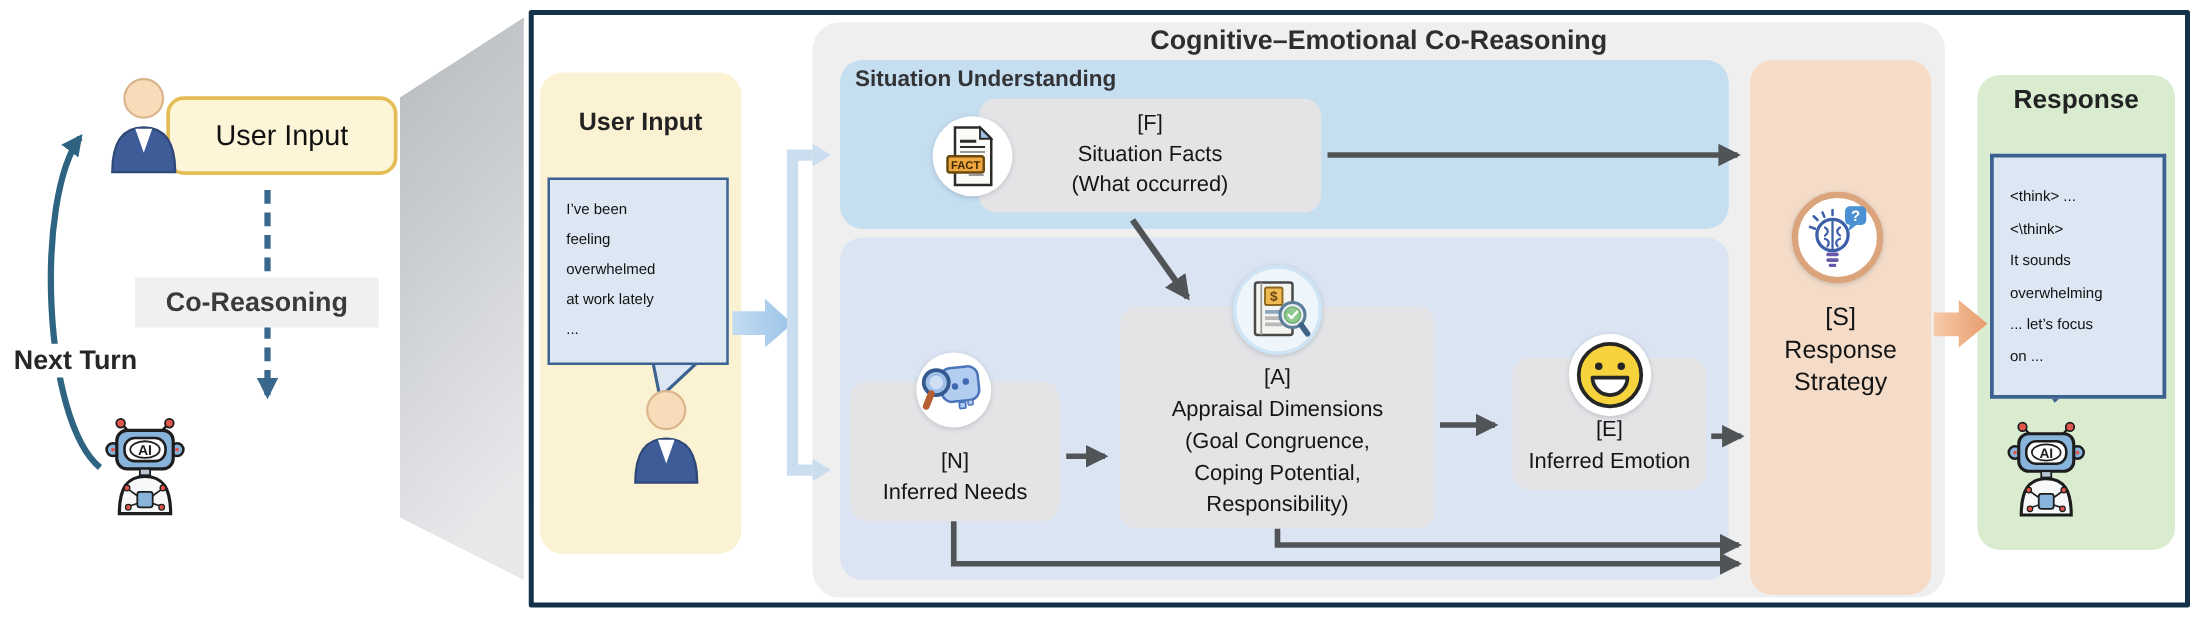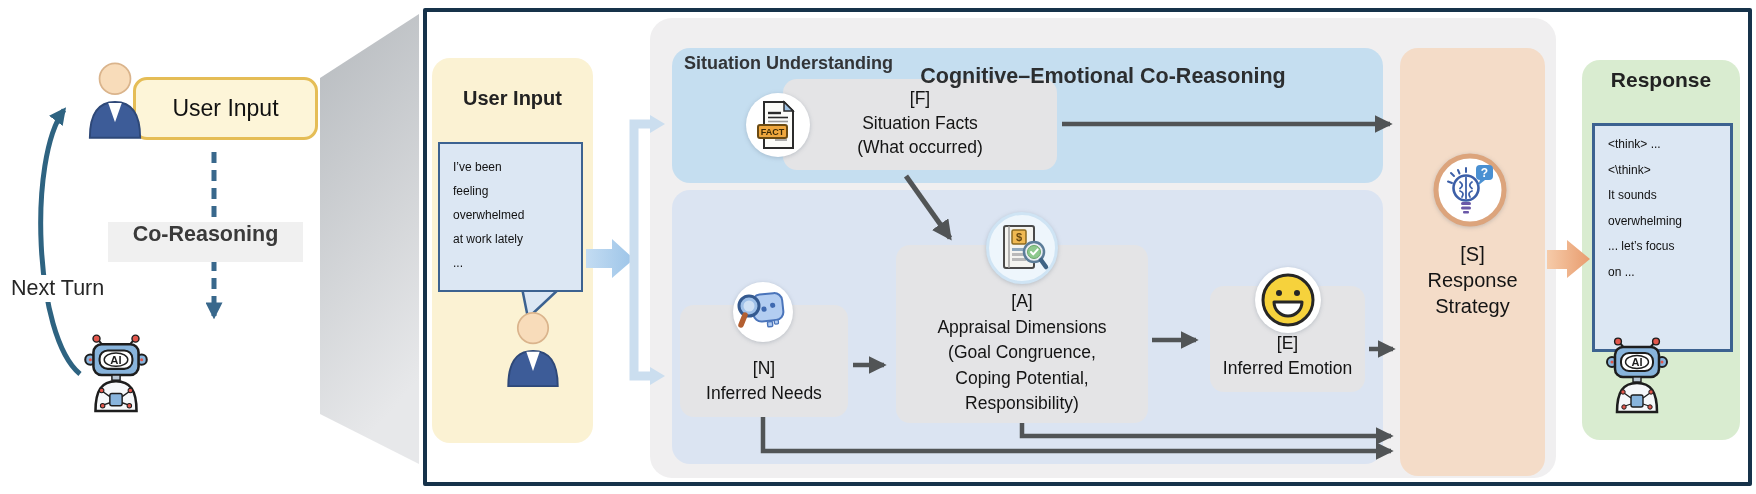--- a/index.html
+++ b/index.html
@@ -27,39 +27,39 @@
   .e-box{left:1210px;top:286px;width:155px;height:106px;}
 
   .pre{white-space:pre-line;}
   .node-text{font-size:17.5px;line-height:24.5px;text-align:center;color:#141414;}
   .f-text{left:783px;top:86px;width:274px;}
   .n-text{left:680px;top:356px;width:168px;}
   .a-text{left:896px;top:289px;width:252px;line-height:25.5px;}
   .e-text{left:1210px;top:331px;width:155px;line-height:25px;}
   .s-text{left:1398px;top:241px;width:149px;font-size:20px;line-height:26px;text-align:center;color:#141414;}
 
-  .main-title{left:650px;top:20px;width:906px;text-align:center;font-size:21.5px;font-weight:bold;color:#2c2e30;margin-top:44px;}
+  .main-title{left:650px;top:20px;width:906px;text-align:center;font-size:21.5px;font-weight:bold;color:#2c2e30;}
   .sec-header{font-size:18px;font-weight:bold;color:#323437;}
   .situation-header{left:684px;top:53px;}
   .appraisal-header{left:684px;top:205px;}
   .panel-title{font-weight:bold;color:#222;}
   .ui-title{left:432px;top:87px;width:161px;text-align:center;font-size:20px;}
   .resp-title{left:1582px;top:68px;width:158px;text-align:center;font-size:21px;}
 
   .bubble{background:#dce7f3;border:2.5px solid #3c6290;box-sizing:border-box;font-size:12px;color:#111;}
   .left-bubble{left:438px;top:142px;width:145px;height:150px;padding:11px 8px 8px 13px;line-height:24px;}
-  .right-bubble{left:1592px;top:123px;width:141px;height:229px;border-width:3px;padding:6px 6px 6px 13px;line-height:25.5px;}
+  .right-bubble{left:1592px;top:123px;width:141px;height:196px;border-width:3px;padding:19px 6px 6px 13px;line-height:25.5px;}
 
   .cycle-box{border-radius:14px;box-sizing:border-box;font-size:23px;color:#111;
              display:flex;align-items:center;justify-content:center;}
   .cycle-user{left:133px;top:77px;width:185px;height:63px;background:#fdf5d8;border:3px solid #e5bd56;}
   .cycle-ai{left:85px;top:348px;width:233px;height:62px;background:#daecca;border:3px solid #55813e;padding-left:46px;}
   .co-label{left:108px;top:222px;width:195px;height:40px;background:#f0f0f0;
-            display:flex;justify-content:center;font-size:21.5px;font-weight:bold;color:#3a3a3a;}
-  .next-turn{left:8px;top:275px;font-size:21.5px;font-weight:normal;color:#262626;background:#ffffff;padding:1px 3px;}
+            display:flex;align-items:center;justify-content:center;font-size:21.5px;font-weight:bold;color:#3a3a3a;}
+  .next-turn{left:8px;top:275px;font-size:21.5px;font-weight:bold;color:#262626;background:#ffffff;padding:1px 3px;}
 
   .icon{filter:drop-shadow(0 1px 2px rgba(60,80,100,0.25));}
 </style>
 </head>
 <body>
 
 <div class="stage">
 
   <svg class="layer z0" viewBox="0 0 1756 494">
     <defs>

